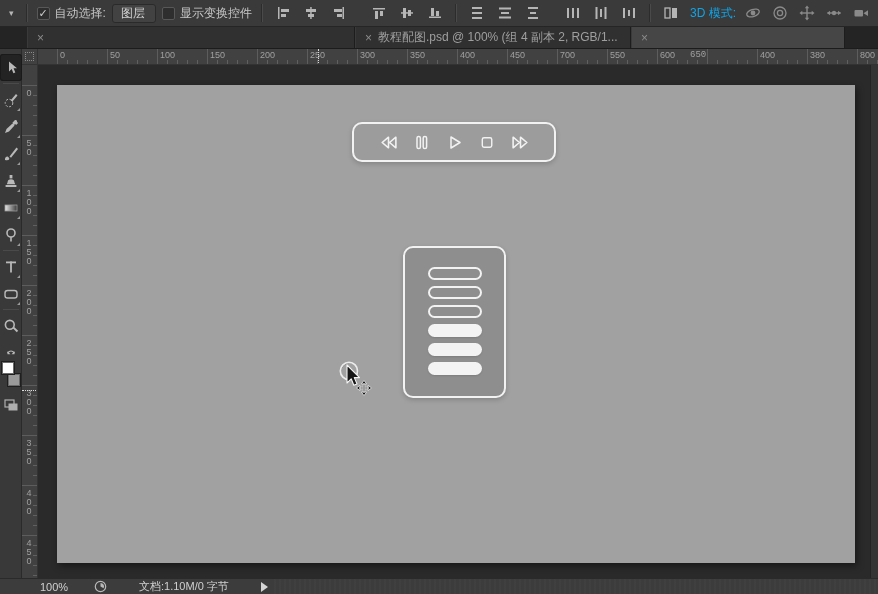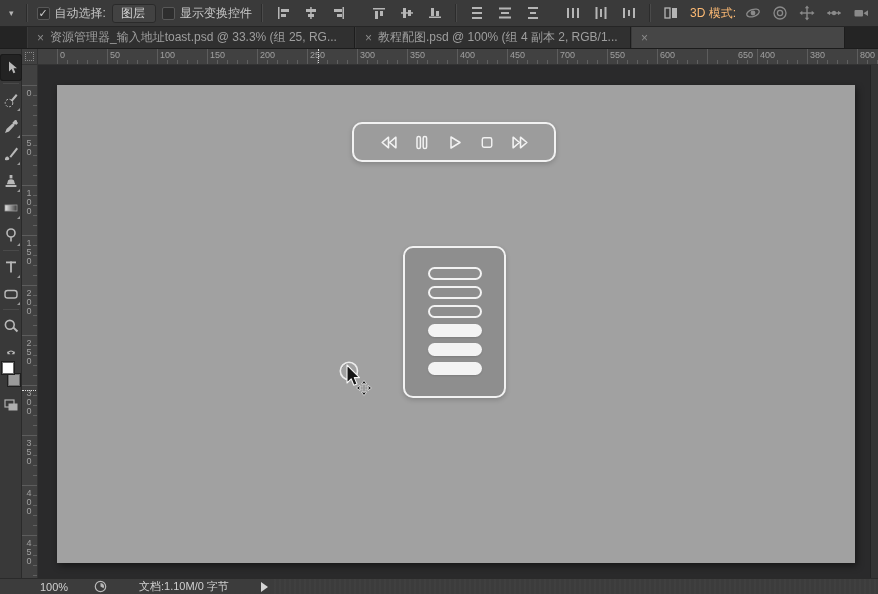--- a/index.html
+++ b/index.html
@@ -34,21 +34,21 @@
   .dropdown .dd-stepper {
     width:15px; height:100%; background:#4d4d4d; border-left:1px solid #2f2f2f;
     display:flex; flex-direction:column; align-items:center; justify-content:center; gap:1px;
   }
   .dd-stepper i { width:0; height:0; border-left:3.5px solid transparent; border-right:3.5px solid transparent; }
   .dd-stepper .up { border-bottom:4px solid #bdbdbd; }
   .dd-stepper .dn { border-top:4px solid #bdbdbd; }
   .obtn { width:22px; height:20px; display:flex; align-items:center; justify-content:center; color:#b5b5b5; border-radius:2px; cursor:pointer; flex:none; }
   .obtn svg { display:block; }
   .grp-gap { width:6px; flex:none; }
-  .lbl-3d { color:#fdba74; margin-left:2px; }
+  .lbl-3d { color:#0ea5e9; margin-left:2px; }
   .obtn.dim { color:#8a8a8a; }
   
   .tab-bar {
     position:absolute; left:0; top:27px; width:878px; height:22px;
     background:#242424; display:flex; align-items:stretch; padding-left:27px;
     border-bottom:1px solid #1c1c1c;
   }
   .tab {
     display:flex; align-items:center; gap:6px; padding:0 9px;
     background:#303030; border-right:1px solid #1d1d1d; border-left:1px solid #3a3a3a;
@@ -309,21 +309,20 @@
             <rect x="1.5" y="5" width="8.5" height="6.5" rx="1"></rect>
             <path d="M10.5 8.2 L15 5.3 v5.8 z"></path>
           </svg>
         </span>
       </span>
   </div>
 
   <div class="tab-bar" id="tab-bar">
       <div class="tab" style="width: 328px;">
         <span class="tab-close">×</span>
-        <span class="tab-title">资源管理器_输入地址toast.psd @ 33.3% (组 25, RG...</span>
       </div>
       <div class="tab" style="width: 276px;">
         <span class="tab-close">×</span>
         <span class="tab-title">教程配图.psd @ 100% (组 4 副本 2, RGB/1...</span>
       </div>
       <div class="tab active" style="width: 214px;">
         <span class="tab-close">×</span>
       </div>
     </div>
 
@@ -515,21 +514,21 @@
       <span class="h-lab" style="left: 422px;">400</span>
       <div class="h-tick" style="left: 469px;"></div>
       <span class="h-lab" style="left: 472px;">450</span>
       <div class="h-tick" style="left: 519px;"></div>
       <span class="h-lab" style="left: 522px;">700</span>
       <div class="h-tick" style="left: 569px;"></div>
       <span class="h-lab" style="left: 572px;">550</span>
       <div class="h-tick" style="left: 619px;"></div>
       <span class="h-lab" style="left: 622px;">600</span>
       <div class="h-tick" style="left: 669px;"></div>
-      <span class="h-lab" style="left: 700px;">650</span>
+      <span class="h-lab" style="left: 652px; font-family: Liberation Mono, monospace;">650</span>
       <div class="h-tick" style="left: 719px;"></div>
       <span class="h-lab" style="left: 722px;">400</span>
       <div class="h-tick" style="left: 769px;"></div>
       <span class="h-lab" style="left: 772px;">380</span>
       <div class="h-tick" style="left: 819px;"></div>
       <span class="h-lab" style="left: 822px;">800</span>
       <div class="h-indicator" style="left: 280px;"></div>
     </div>
   <div class="v-ruler" id="v-ruler">
       <div class="v-mtick" style="top: 20px;"></div>

